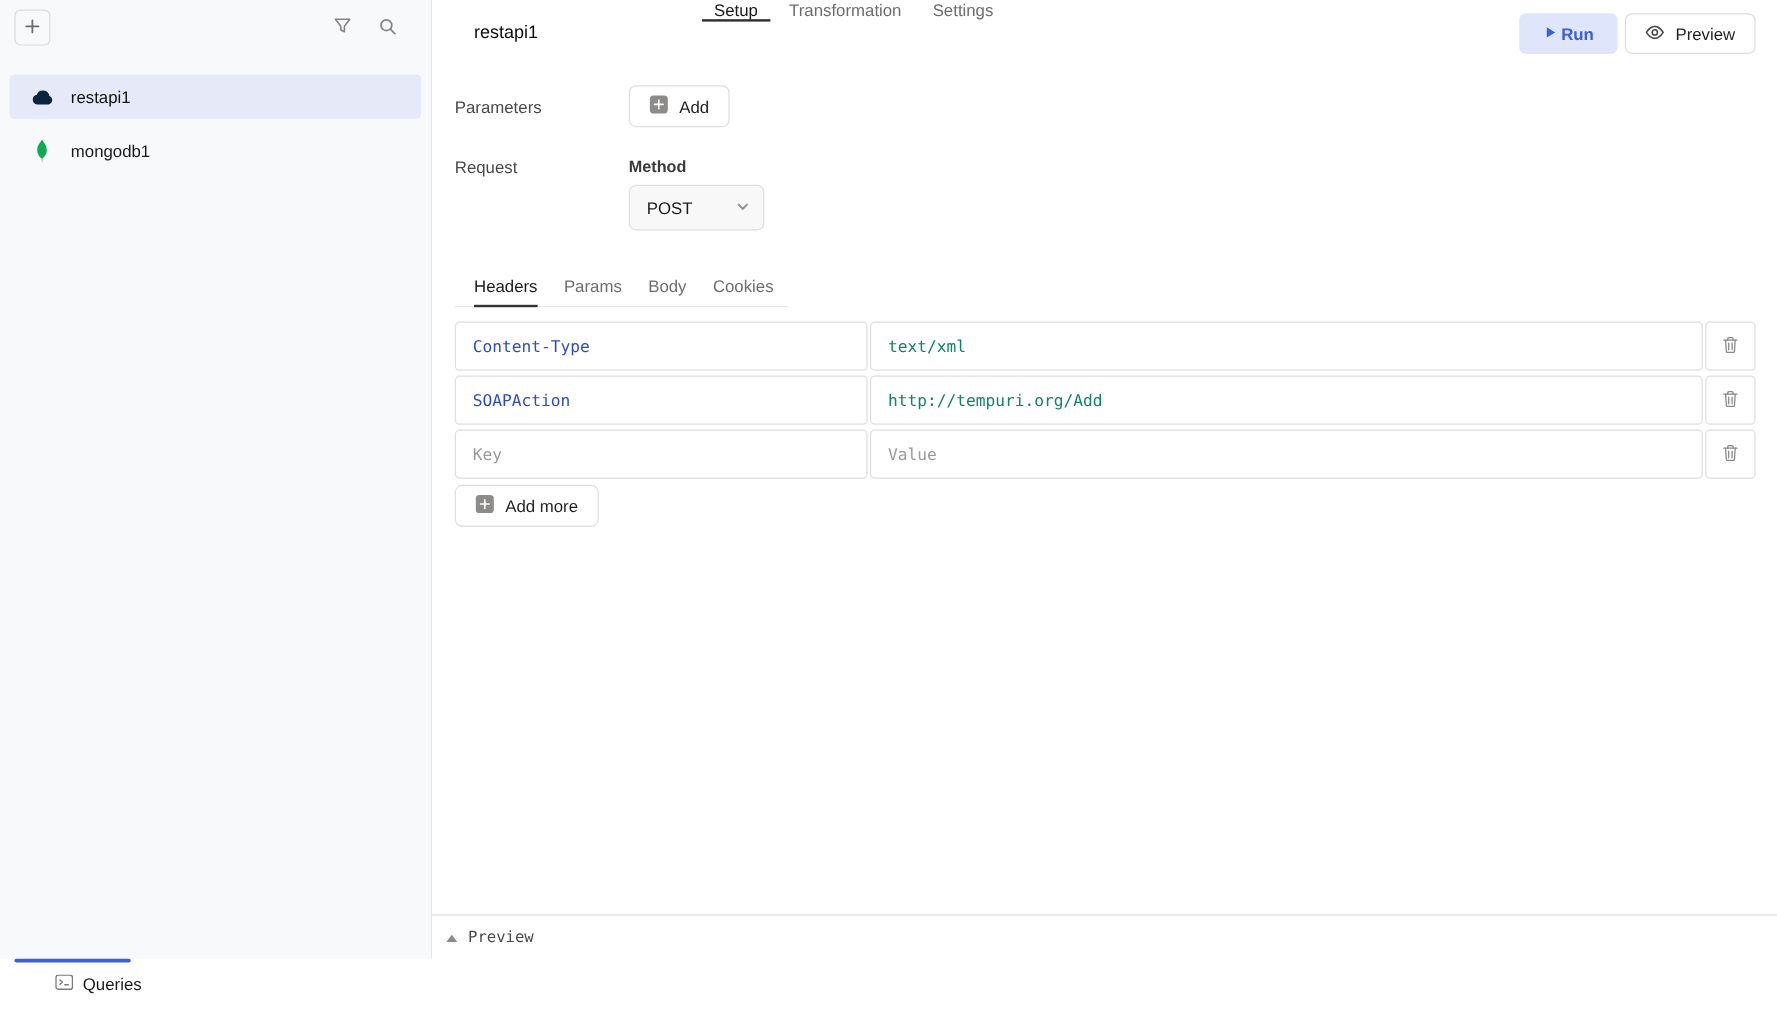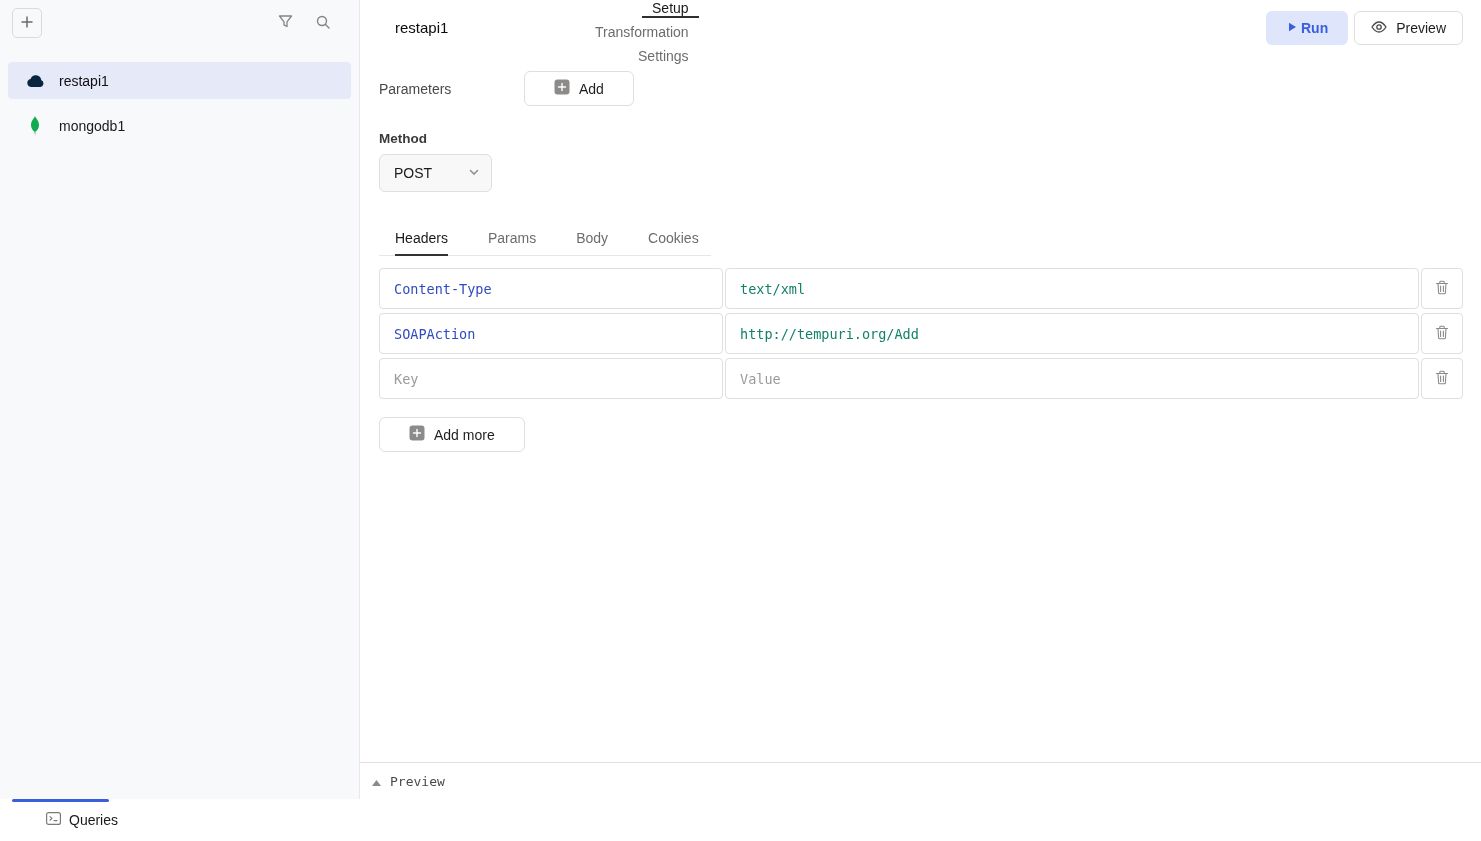--- a/index.html
+++ b/index.html
@@ -35,67 +35,67 @@
   .sidebar-item{ height:37px; border-radius:4px; display:flex; align-items:center;
     padding-left:17px; gap:14px; font-size:14px; color:#1A1A1A; cursor:pointer; }
   .sidebar-item.selected{ background:var(--selected-bg); font-weight:500; color:#101010; }
   .item-icon{ width:20px; display:flex; align-items:center; justify-content:center; }
 
   
   .main{ flex:1; display:flex; flex-direction:column; min-width:0; background:#fff; }
   .main-header{ height:55px; display:flex; align-items:stretch; padding-left:35px; flex-shrink:0; }
   .title{ width:190px; flex-shrink:0; display:flex; align-items:center;
     font-size:15px; font-weight:500; color:#0B0B0B; }
-  .header-tabs{ display:flex; align-items:flex-end; gap:6px;flex-direction:column; }
+  .header-tabs{ display:flex; align-items:flex-start; gap:6px; }
   .htab{ display:flex; align-items:center; padding:0 10px; font-size:14px;
     color:var(--muted); cursor:pointer; border-bottom:2.5px solid transparent; }
   .htab.active{ color:#191919; font-weight:500; border-bottom-color:#2E2E2E; }
   .header-actions{ margin-left:auto; display:flex; align-items:center; gap:6px; padding-right:18px; }
   .run-btn{ height:34px; padding:0 20px; border:none; border-radius:6px; background:var(--run-bg);
     color:var(--accent); font-size:14px; font-weight:600; display:inline-flex; align-items:center;
     gap:3px; cursor:pointer; font-family:inherit; }
   .preview-btn{ height:34px; padding:0 16px; border:1px solid var(--border); border-radius:6px;
     background:#fff; color:#1F1F1F; font-size:14px; font-weight:500; display:inline-flex;
     align-items:center; gap:9px; cursor:pointer; font-family:inherit; }
 
   .content{ flex:1; min-height:0; padding:16px 18px 0 19px; overflow:hidden; }
   .form-row{ display:flex; }
   .form-label{ width:145px; flex-shrink:0; font-size:14px; color:var(--label); padding-top:10px; }
-  .add-btn{ height:35px; padding:0 29px; border:1px solid var(--border); border-radius:6px;
+  .add-btn{ height:35px; padding:0 16px; border:1px solid var(--border); border-radius:6px;
     background:#fff; display:inline-flex; align-items:center; gap:9px; font-size:14px;
     color:#1F1F1F; cursor:pointer; font-family:inherit; }
   .request-row{ margin-top:25px; }
   .request-fields{ flex:1; display:flex; gap:9px; min-width:0; }
   .field-label{ display:block; font-size:13.5px; font-weight:700; color:#3A3A3A; margin-bottom:8px; }
   .method-col{ width:113px; flex-shrink:0; }
   .method-select{ height:38px; border:1px solid var(--border); border-radius:6px; background:#F8F8F8;
     display:flex; align-items:center; padding:0 10px 0 14px; font-size:14px; font-weight:500;
     color:#1A1A1A; cursor:pointer; justify-content:space-between; }
   .url-col{ flex:1; min-width:0; }
   .url-input{ width:100%; height:38px; border:1px solid var(--border); border-radius:6px;
     padding:0 12px; font-family:var(--mono); font-size:13.5px; color:var(--value-color);
     background:#fff; outline:none; }
 
-  .subtabs{ margin-top:30px; display:flex; gap:40px; width:fit-content; height:34px;
+  .subtabs{ margin-top:30px; display:flex; gap:22px; width:fit-content; height:34px;
     padding:0 12px 0 16px; border-bottom:1px solid #E7E5E5; }
   .stab{ display:flex; align-items:center; font-size:14px; color:var(--muted);
     border-bottom:2px solid transparent; margin-bottom:-1px; cursor:pointer; }
   .stab.active{ color:#191919; font-weight:500; border-bottom-color:#333; }
 
   .kv-table{ margin-top:12px; display:flex; flex-direction:column; gap:4px; }
   .kv-row{ display:flex; gap:2px; }
   .kv-input{ height:41px; border:1px solid var(--border); border-radius:4px; background:#fff;
     padding:0 14px; font-family:var(--mono); font-size:13.5px; outline:none; }
   .kv-input::placeholder{ color:#9A9A9A; }
   .key-input{ width:344px; flex-shrink:0; color:var(--key-color); }
   .value-input{ flex:1; min-width:0; color:var(--value-color); }
   .trash-cell{ width:42px; flex-shrink:0; height:41px; border:1px solid var(--border);
     border-radius:4px; background:#fff; display:flex; align-items:center; justify-content:center;
     cursor:pointer; }
-  .add-more{ margin-top:18px; }
+  .add-more{ margin-top:5px; }
 
   .preview-bar{ height:37px; flex-shrink:0; border-top:1px solid var(--border);
     display:flex; align-items:center; gap:9px; padding-left:12px; cursor:pointer; }
   .preview-text{ font-family:var(--mono); font-size:13px; color:var(--label); }
 
   
   .bottom-bar{ height:42px; flex-shrink:0; background:#fff; position:relative;
     display:flex; align-items:center; }
   .active-indicator{ position:absolute; top:0; left:12px; width:97px; height:3px;
     background:var(--accent); border-radius:2px; }
@@ -194,20 +194,21 @@
               <svg width="16" height="16" viewBox="0 0 16 16">
                   <rect x="0.5" y="0.5" width="15" height="15" rx="3" fill="#8D8A8A"></rect>
                   <path d="M8 4.5v7M4.5 8h7" stroke="#fff" stroke-width="1.4" stroke-linecap="round"></path>
                 </svg>
             </span>
             <span>Add</span>
           </button>
         </div>
 
         <div class="form-row request-row">
+          <div class="form-label" style="padding-top:0;">Request</div>
           <div class="request-fields">
             <div class="method-col">
               <label class="field-label">Method</label>
               <div class="method-select">
                 <span>POST</span>
                 <span>
                   <svg width="14" height="14" viewBox="0 0 14 14" fill="none" stroke="#939393" stroke-width="1.6" stroke-linecap="round">
                       <path d="M3.5 5.5 7 9l3.5-3.5"></path>
                     </svg>
                 </span>

